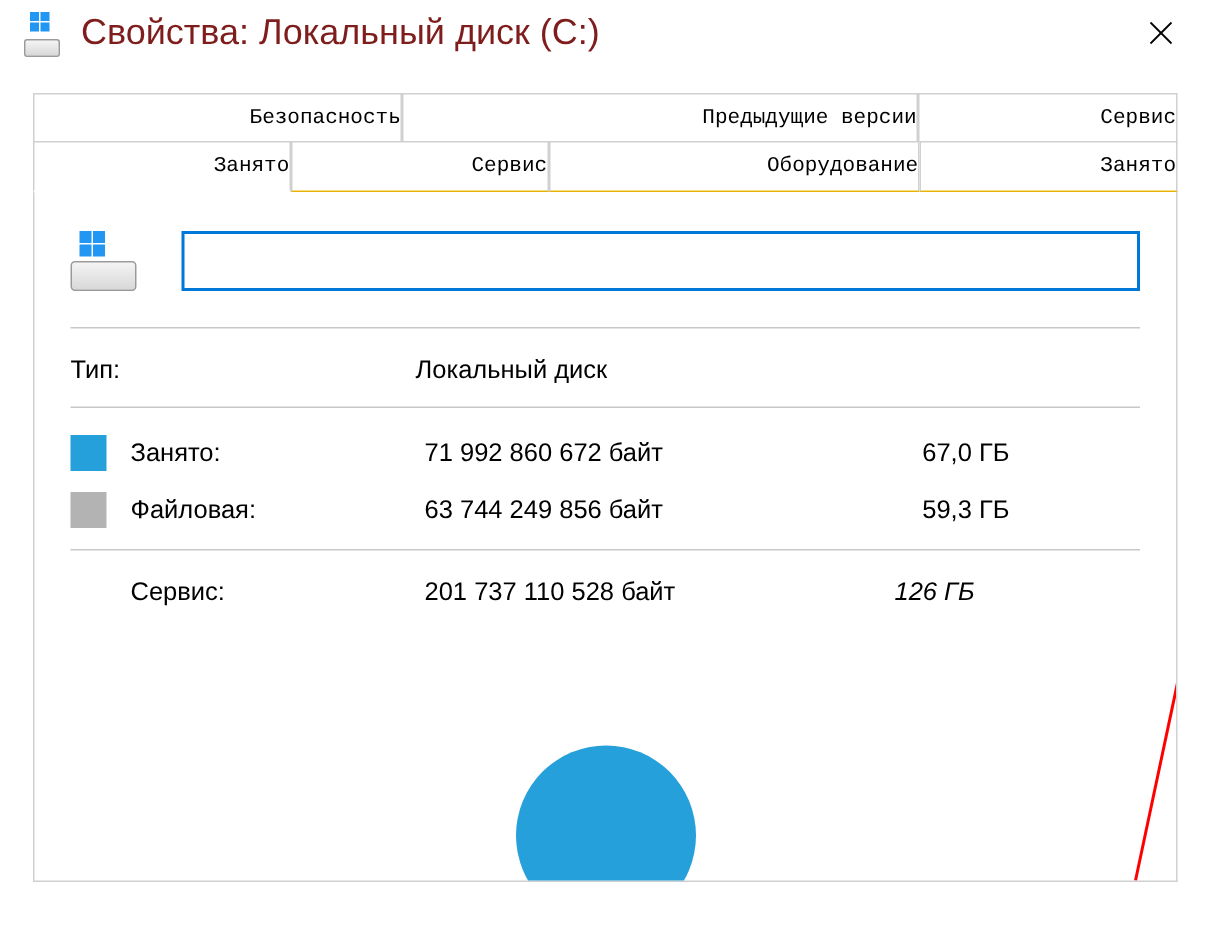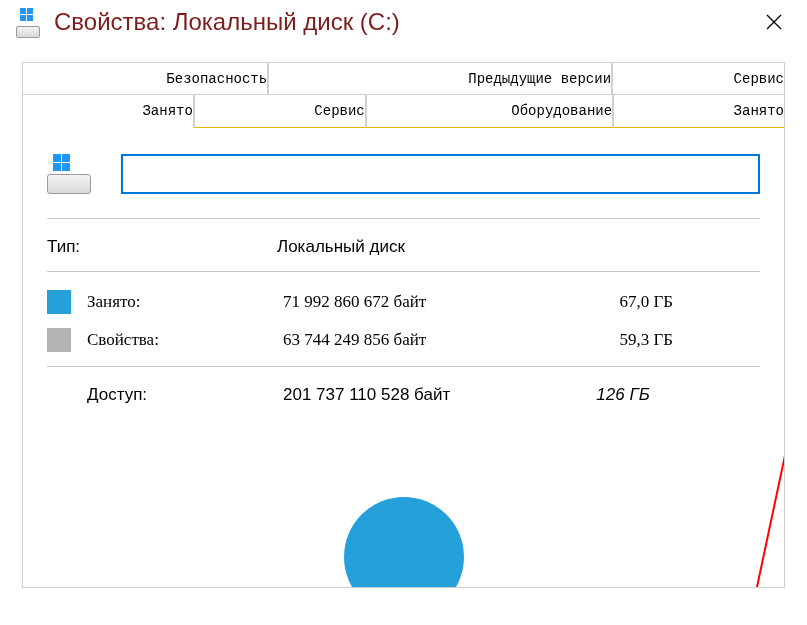--- a/index.html
+++ b/index.html
@@ -158,21 +158,20 @@
     border-top: 1px solid #c8c8c8;
     margin: 0 0 18px 0;
   }
   .info-row {
     display:flex;
     margin-bottom: 14px;
   }
   .info-row .lbl { width: 230px; }
   .usage {
     margin-top: 6px;
-    font-family: Liberation Serif, serif;
   }
   .usage-row {
     display:flex;
     align-items:center;
     margin-bottom: 14px;
   }
   .swatch {
     width: 24px; height: 24px;
     margin-right: 16px;
     flex: 0 0 auto;
@@ -272,30 +271,30 @@
 
     <div class="usage">
       <div class="usage-row">
         <div class="swatch used"></div>
         <div class="lbl">Занято:</div>
         <div class="bytes">71 992 860 672 байт</div>
         <div class="gb">67,0 ГБ</div>
       </div>
       <div class="usage-row">
         <div class="swatch free"></div>
-        <div class="lbl">Свойства:</div>
+        <div class="lbl">Файловая:</div>
         <div class="bytes">63 744 249 856 байт</div>
         <div class="gb">59,3 ГБ</div>
       </div>
     </div>
 
     <hr class="sep">
 
     <div class="capacity-row">
-      <div class="lbl">Доступ:</div>
+      <div class="lbl">Сервис:</div>
       <div class="bytes">201 737 110 528 байт</div>
       <div class="gb">126 ГБ</div>
     </div>
 
     <div class="pie-hint"></div>
     <div class="red-line"></div>
   </div>
 </div>
 
 </body></html>

